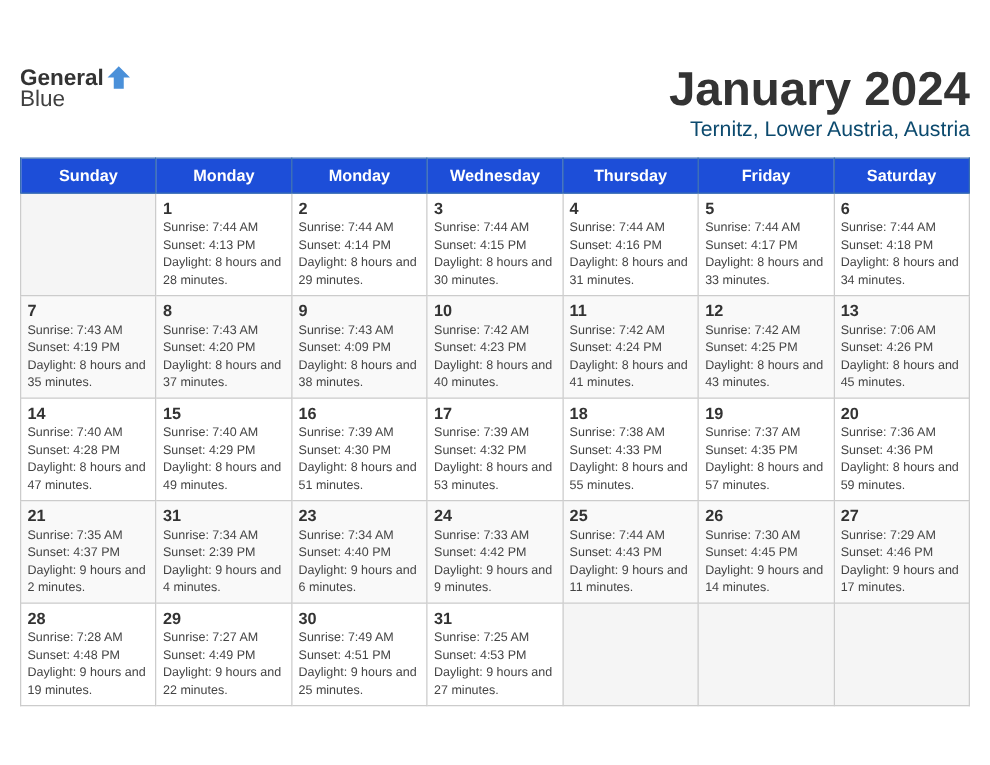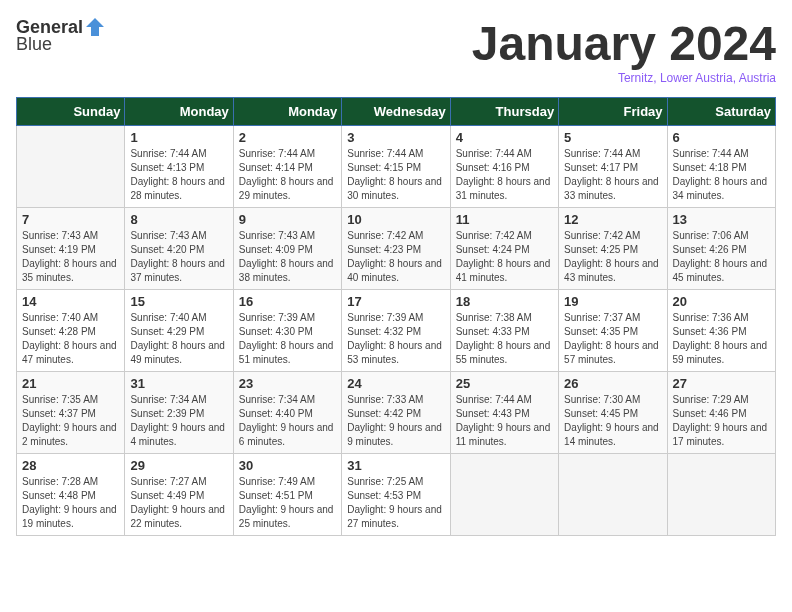--- a/index.html
+++ b/index.html
@@ -8,46 +8,47 @@
       background: #fff;
       width: 792px;
       min-height: 612px;
       padding: 16px;
     }
     .header-area {
       display: flex;
       justify-content: space-between;
       align-items: flex-start;
       margin-bottom: 12px;
+      margin-top: 35px;
     }
     .logo {
       display: flex;
       align-items: center;
     }
     .title-area {
       text-align: right;
     }
     .month-title {
-      font-size: 48px;
+      font-size: 38px;
       font-weight: bold;
       color: #333;
     }
     .location-title {
-      font-size: 12px;
-      color: #8b5cf6;
+      font-size: 17px;
+      color: #0c4a6e;
     }
     .calendar {
       width: 100%;
       border-collapse: collapse;
       font-size: 11px;
     }
     .calendar th {
-      background-color: #14532d;
+      background-color: #1d4ed8;
       color: #fff;
-      text-align: right;
+      text-align: center;
       padding: 6px 4px;
       font-size: 13px;
       border: 1px solid #3a6faf;
     }
     .calendar td {
       vertical-align: top;
       border: 1px solid #ccc;
       padding: 4px 5px;
       width: calc(100% / 7);
       min-height: 80px;

